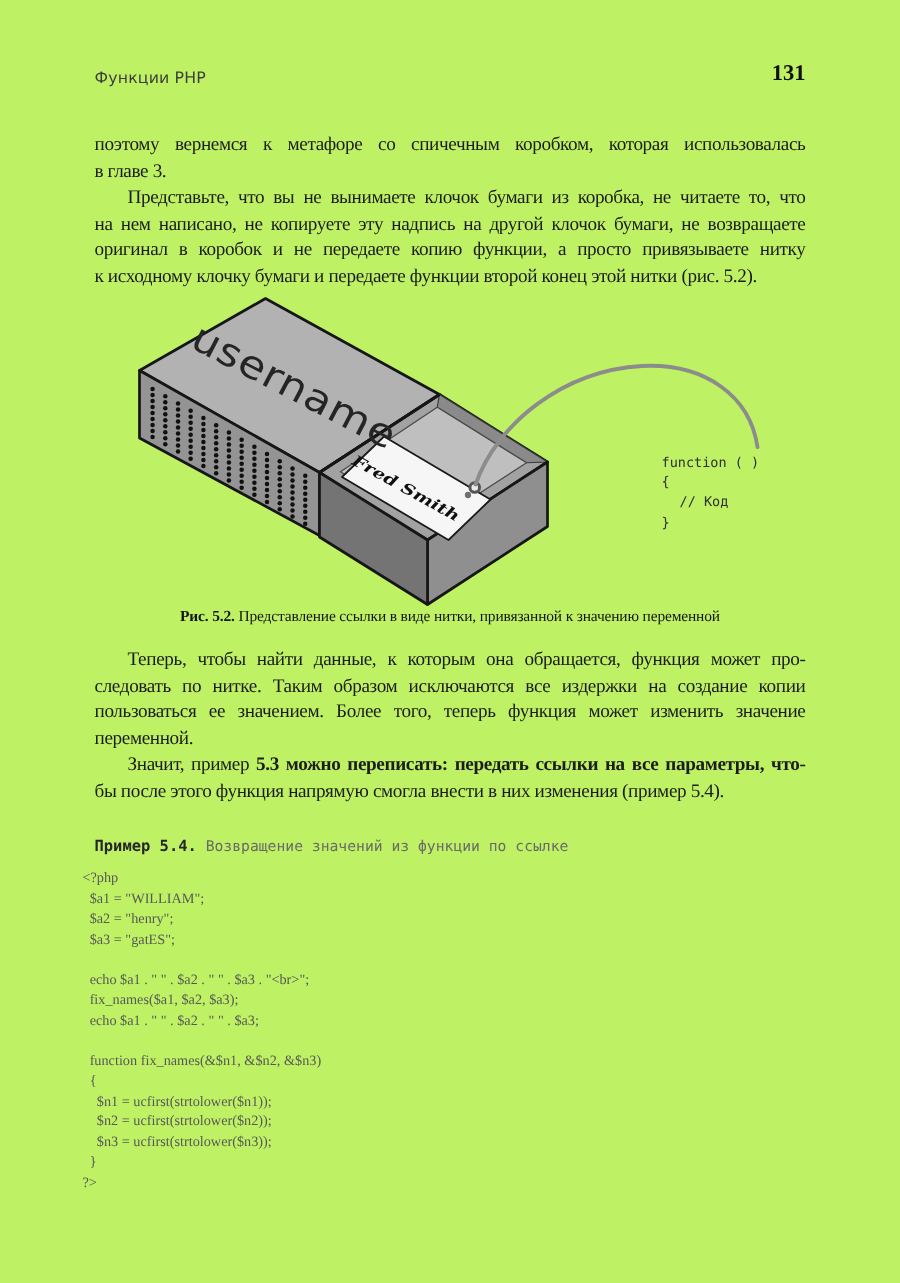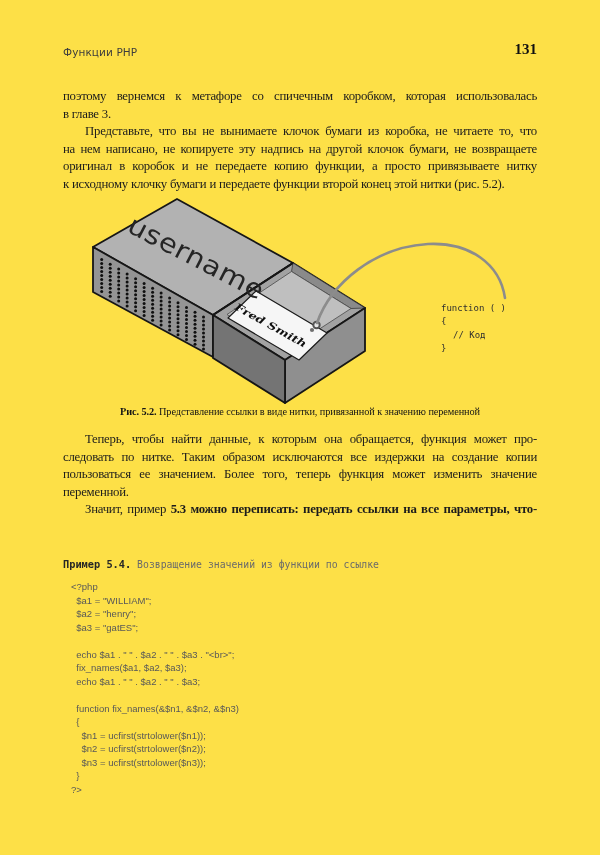--- a/index.html
+++ b/index.html
@@ -1,17 +1,17 @@
 <!DOCTYPE html>
 <html><head>
 <meta charset="utf-8">
 <style>
   html,body { margin:0; padding:0; background:#e8e8e8; }
   .page {
-    position:relative; width:600px; height:855px; background:#fde047;
+    position:relative; width:600px; height:855px; background:#bef264;
     font-family:"Liberation Serif", serif; color:#1c1c1c; overflow:hidden;
     margin:0 auto;
   }
   
   .header { position:absolute; left:63px; right:63px; top:0; height:70px; }
   .running-title {
     position:absolute; left:0; top:46px;
     font-family:"DejaVu Sans", sans-serif; font-size:10.5px; color:#3d3d3d;
     letter-spacing:0.1px;
   }
@@ -41,22 +41,22 @@
   }
   .caption-label { font-weight:bold; }
   
   .example-heading {
     position:absolute; left:63px; top:558px;
     font-family:"DejaVu Sans Mono", monospace; font-size:9.8px; color:#6a6a6a;
   }
   .example-label { font-weight:bold; color:#262626; font-size:10.3px;text-align:right; }
   
   .code-block {
-    position:absolute; left:71px; top:580px; width:474px;
-    font-family:Liberation Sans, sans-serif; font-size:9.5px; color:#585858;
+    position:absolute; left:55px; top:580px; width:474px;
+    font-family:Liberation Serif, serif; font-size:9.5px; color:#585858;
     white-space:pre;
   }
   .code-line { height:13.5px; line-height:13.5px; }
   
   .svg-box-label { font-family:"DejaVu Sans", sans-serif; font-size:26px; fill:#252525; letter-spacing:0.5px; }
   .svg-note-label { font-family:"DejaVu Serif", serif; font-style:italic; font-weight:bold; font-size:10px; fill:#101010; }
   .svg-fig-code { font-family:"DejaVu Sans Mono", monospace; font-size:9px; fill:#2f2f2f; }
 </style>
 </head>
 <body>
@@ -238,20 +238,21 @@
 
   <div class="text-block" id="paras-bottom">
       <div class="para">
         <div class="line first-indent"><span>Теперь, чтобы найти данные, к которым она обращается, функция может про-</span></div>
         <div class="line"><span>следовать по нитке. Таким образом исключаются все издержки на создание копии</span></div>
         <div class="line"><span>пользоваться ее значением. Более того, теперь функция может изменить значение</span></div>
         <div class="line last"><span>переменной.</span></div>
       </div>
       <div class="para">
         <div class="line first-indent"><span>Значит, пример </span><span class="seg-b">5.3 можно переписать: передать ссылки на все параметры, что-</span></div>
+        <div class="line last"><span>бы после этого функция напрямую смогла внести в них изменения (пример 5.4).</span></div>
       </div>
     </div>
 
   <div class="example-heading">
     <span class="example-label">Пример 5.4.</span><span> Возвращение значений из функции по ссылке</span>
   </div>
 
   <div class="code-block" id="code-lines"><div class="code-line">&lt;?php</div><div class="code-line">  $a1 = "WILLIAM";</div><div class="code-line">  $a2 = "henry";</div><div class="code-line">  $a3 = "gatES";</div><div class="code-line"></div><div class="code-line">  echo $a1 . " " . $a2 . " " . $a3 . "&lt;br&gt;";</div><div class="code-line">  fix_names($a1, $a2, $a3);</div><div class="code-line">  echo $a1 . " " . $a2 . " " . $a3;</div><div class="code-line"></div><div class="code-line">  function fix_names(&amp;$n1, &amp;$n2, &amp;$n3)</div><div class="code-line">  {</div><div class="code-line">    $n1 = ucfirst(strtolower($n1));</div><div class="code-line">    $n2 = ucfirst(strtolower($n2));</div><div class="code-line">    $n3 = ucfirst(strtolower($n3));</div><div class="code-line">  }</div><div class="code-line">?&gt;</div></div>
 
 </div>

